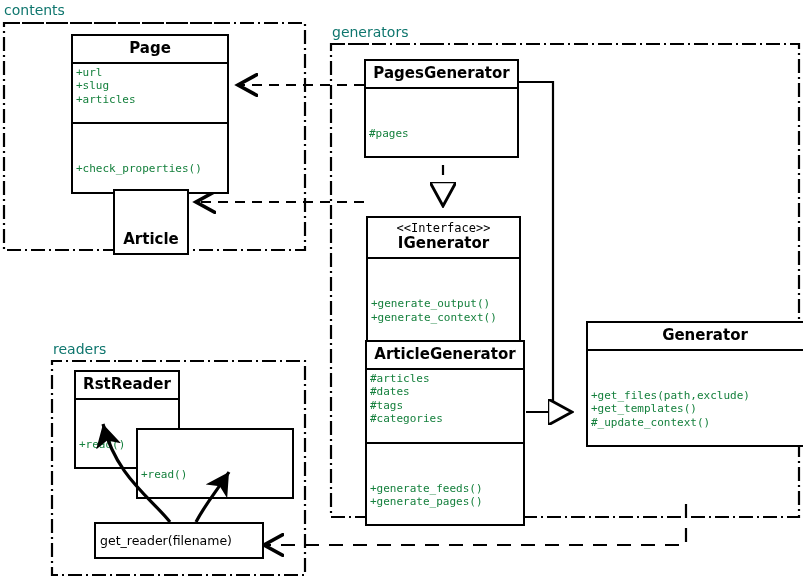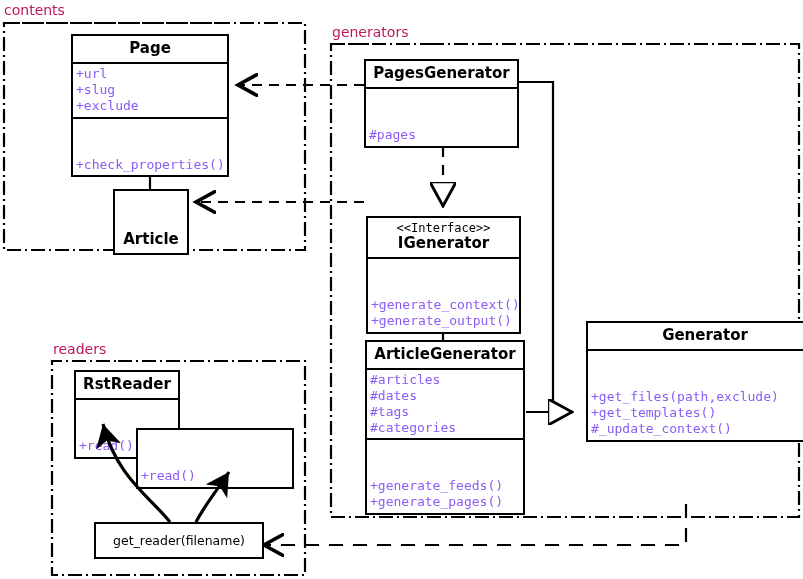--- a/index.html
+++ b/index.html
@@ -21,21 +21,21 @@
     position: absolute;
     left: 0;
     top: 0;
     width: 803px;
     height: 579px;
   }
   .pkg-label {
     position: absolute;
     font-family: "DejaVu Sans", sans-serif;
     font-size: 14px;
-    color: #be185d;
+    color: #0f766e;
     white-space: nowrap;
   }
   .umlbox {
     position: absolute;
     box-sizing: border-box;
     background: #ffffff;
     border: 2px solid #000000;
   }
   .umlbox .sec {
     box-sizing: border-box;
@@ -60,33 +60,33 @@
     text-align: center;
     color: #000000;
     padding: 4px 4px 0 4px;
     line-height: 1.1;
   }
   .cls-stereo + .cls-name-inner {
     padding-top: 1px;
   }
   .members {
     font-family: "DejaVu Sans Mono", monospace;
-    font-size: 13px;
-    color: #8b5cf6;
-    padding: 2px 2px 3px 3px;
+    font-size: 11px;
+    color: #15803d;
+    padding: 2px 2px 16px 3px;
     line-height: 1.22;
   }
   .members div {
     white-space: nowrap;
   }
   .plainlabel {
     font-family: "DejaVu Sans", sans-serif;
     font-size: 12.5px;
     color: #000000;
-    text-align: center;
+    text-align: left;
     padding: 9px 4px;
     white-space: nowrap;
   }
 </style>
 </head>
 <body>
 
 <div id="canvas">
 
   <svg class="layer" viewBox="0 0 803 579" xmlns="http://www.w3.org/2000/svg">
@@ -130,21 +130,21 @@
 
   <div class="pkg-label" style="left:53px; top:341px;">readers</div>
 
   <div class="umlbox" style="left:71px; top:34px; width:158px;">
     <div class="sec">
       <div class="cls-name">Page</div>
     </div>
     <div class="sec members">
       <div>+url</div>
       <div>+slug</div>
-      <div>+exclude</div>
+      <div>+articles</div>
     </div>
     <div class="sec members">
       <div>+check_properties()</div>
     </div>
   </div>
 
   <div class="umlbox" style="left:113px; top:189px; width:76px;">
     <div class="sec">
       <div class="cls-name">Article</div>
     </div>
@@ -158,22 +158,22 @@
       <div>#pages</div>
     </div>
   </div>
 
   <div class="umlbox" style="left:366px; top:216px; width:155px;">
     <div class="sec">
       <div class="cls-stereo">&lt;&lt;Interface&gt;&gt;</div>
       <div class="cls-name cls-name-inner" style="padding-top:1px;">IGenerator</div>
     </div>
     <div class="sec members">
+      <div>+generate_output()</div>
       <div>+generate_context()</div>
-      <div>+generate_output()</div>
     </div>
   </div>
 
   <div class="umlbox" style="left:365px; top:340px; width:160px;">
     <div class="sec">
       <div class="cls-name">ArticleGenerator</div>
     </div>
     <div class="sec members">
       <div>#articles</div>
       <div>#dates</div>

